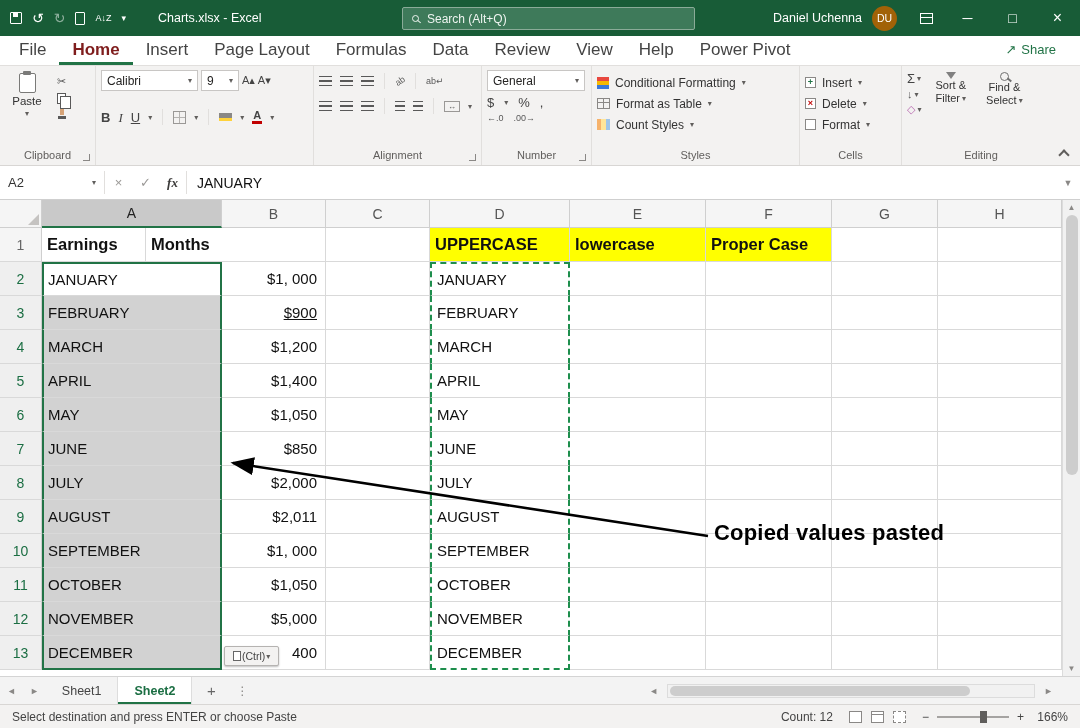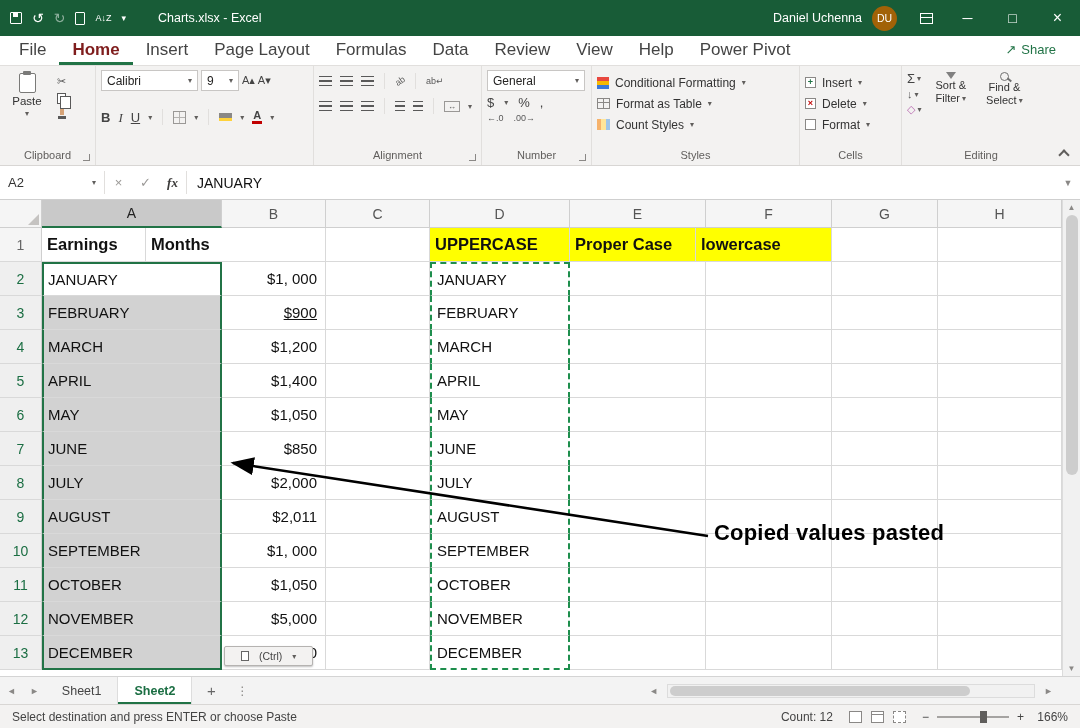--- a/index.html
+++ b/index.html
@@ -110,21 +110,21 @@
 .cell.selA{background:#d2d2d2;border-left:2px solid #217346;border-right:2px solid #217346;padding-left:4px}
 .cell.selA.rfirst{border-top:2px solid #217346}
 .cell.selA.rlast{border-bottom:2px solid #217346}
 .cell.selA.active{background:#fff}
 .cell.copyD{border-left:2px dashed #1e8e4d;border-right:2px dashed #1e8e4d}
 .cell.copyD.rfirst{border-top:2px dashed #1e8e4d}
 .cell.copyD.rlast{border-bottom:2px dashed #1e8e4d}
 .vscroll{width:18px;background:#f1f1f1;border-left:1px solid #dcdcdc;display:flex;flex-direction:column;align-items:center;font-size:8px;color:#8a8886;padding:3px 0}
 .vthumb{width:12px;height:260px;background:#cdcdcd;border-radius:6px;margin-top:3px}
 .vbottom{margin-top:auto}
-.pastebtn{position:absolute;left:224px;top:446px;height:20px;display:flex;align-items:center;gap:10px;background:#f3f2f1;border:1px solid #b5b3b1;border-radius:2px;padding:0 16px;font-size:10.5px;color:#444;box-shadow:0 1px 2px rgba(0,0,0,.25);z-index:5}
+.pastebtn{position:absolute;left:224px;top:446px;height:20px;display:flex;align-items:center;gap:1px;background:#f3f2f1;border:1px solid #b5b3b1;border-radius:2px;padding:0 8px;font-size:10.5px;color:#444;box-shadow:0 1px 2px rgba(0,0,0,.25);z-index:5}
 .pastebtn .pi{width:8px;height:10px;border:1px solid #666;background:#fff}
 
 
 .overlay{position:absolute;inset:0;pointer-events:none;z-index:6}
 .ann-text{position:absolute;left:714px;top:520px;font-size:22px;font-weight:800;color:#000;letter-spacing:.2px}
 
 
 .tabsbar{height:28px;background:#f3f3f3;display:flex;align-items:center;border-top:1px solid #d4d4d4}
 .nav{color:#8a8886;font-size:9px;padding:0 7px}
 .stabs{display:flex;height:100%}
@@ -155,20 +155,24 @@
 <div class="titlebar">
   <div class="qa">
     <span class="i-save"></span>
     <span class="qi">↺</span>
     <span class="qi dim">↻</span>
     <span class="i-page"></span>
     <span class="qi tiny">A↓Z</span>
     <span class="qi tiny">▾</span>
   </div>
   <span class="tb-title">Charts.xlsx  -  Excel</span>
+  <div class="searchbox">
+    <span class="mag"></span>
+    <span>Search (Alt+Q)</span>
+  </div>
   <div class="tb-right">
     <span class="tb-user">Daniel Uchenna</span>
     <span class="avatar">DU</span>
     <span class="ribopts">
         <span class="bx"></span>
       </span>
     <span class="winbtn">─</span>
     <span class="winbtn">□</span>
     <span class="winbtn" style="font-size:16px">×</span>
   </div>
@@ -397,22 +401,22 @@
         <div class="colhdr" style="width: 106px;">G</div>
         <div class="colhdr" style="width: 124px;">H</div>
       </div>
     <div>
         <div class="drow">
           <div class="rowhdr">1</div>
           <div class="cell bold" style="width: 104px;">Earnings</div>
           <div class="cell bold" style="width: 180px;">Months</div>
           <div class="cell" style="width: 104px;"></div>
           <div class="cell bold yellow" style="width: 140px;">UPPERCASE</div>
+          <div class="cell bold yellow" style="width: 136px;">lowercase</div>
           <div class="cell bold yellow" style="width: 126px;">Proper Case</div>
-          <div class="cell bold yellow" style="width: 136px;">lowercase</div>
           <div class="cell" style="width: 106px;"></div>
           <div class="cell" style="width: 124px;"></div>
         </div>
         <div class="drow">
           <div class="rowhdr sel">2</div>
           <div class="cell selA active rfirst" style="width: 180px;">JANUARY</div>
           <div class="cell num" style="width: 104px;">$1, 000</div>
           <div class="cell" style="width: 104px;"></div>
           <div class="cell copyD rfirst" style="width: 140px;">JANUARY</div>
           <div class="cell" style="width: 136px;"></div>

